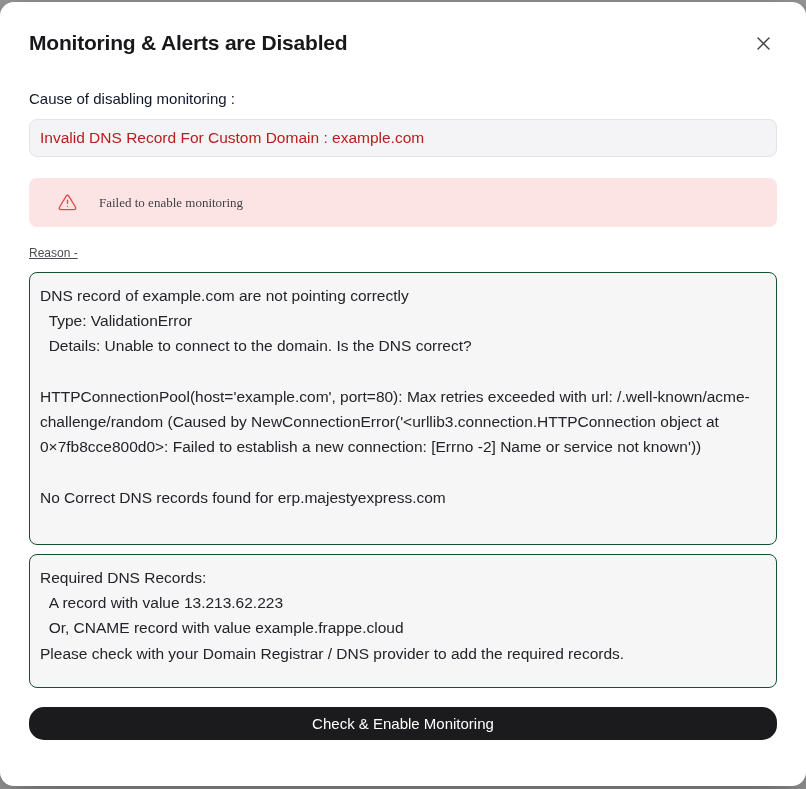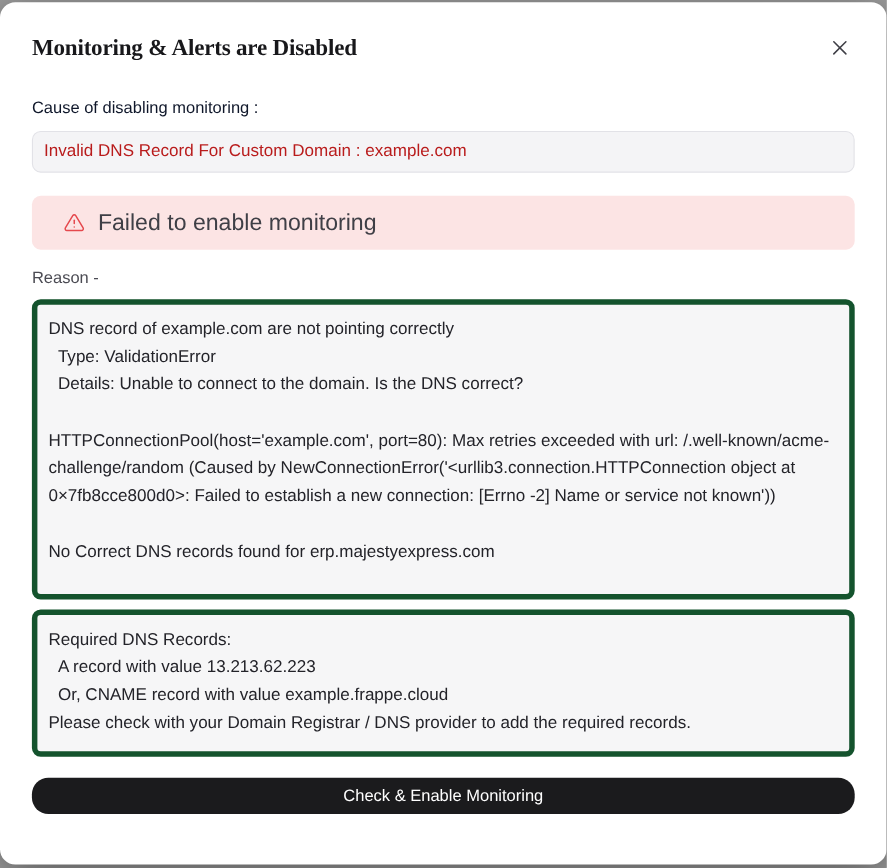--- a/index.html
+++ b/index.html
@@ -17,21 +17,20 @@
     background: #ffffff;
     border-radius: 14px;
     padding: 0 29px;
     box-shadow: 0 8px 40px rgba(0,0,0,0.45);
   }
   .dialog-header {
     padding-top: 26px;
     display: flex;
     align-items: center;
     justify-content: space-between;
-    font-family: Liberation Serif, serif;
   }
   .dialog-title {
     font-size: 21px;
     line-height: 30px;
     font-weight: 700;
     color: #18181b;
     letter-spacing: -0.2px;
   }
   .close-btn {
     background: none;
@@ -66,35 +65,37 @@
     width: 748px;
     height: 49px;
     background: #fce4e4;
     border-radius: 8px;
     display: flex;
     align-items: center;
     padding: 0 29px;
   }
   .alert-icon { display: flex; align-items: center; }
   .alert-message {
-    margin-left: 12px;
-    font-size: 21px;
+    margin-left: 22px;
+    font-size: 13px;
     color: #3f3f46;
+    font-family: Liberation Serif, serif;
   }
   .section-label {
-    font-size: 15px;
+    font-size: 12px;
     line-height: 18px;
     color: #4b4b53;
+    text-decoration: underline;
   }
   .reason-label { margin-top: 17px; }
   .solution-label { margin-top: 16px; }
   .text-box {
     width: 748px;
     background: #f6f6f7;
-    border: 5px solid #14532d;
+    border: 1px solid #14532d;
     border-radius: 8px;
     padding: 10px;
     font-family: "Liberation Sans", "DejaVu Sans", sans-serif;
     font-size: 15.5px;
     line-height: 25.2px;
     color: #232329;
     white-space: pre-wrap;
     word-wrap: break-word;
     overflow: hidden;
   }

